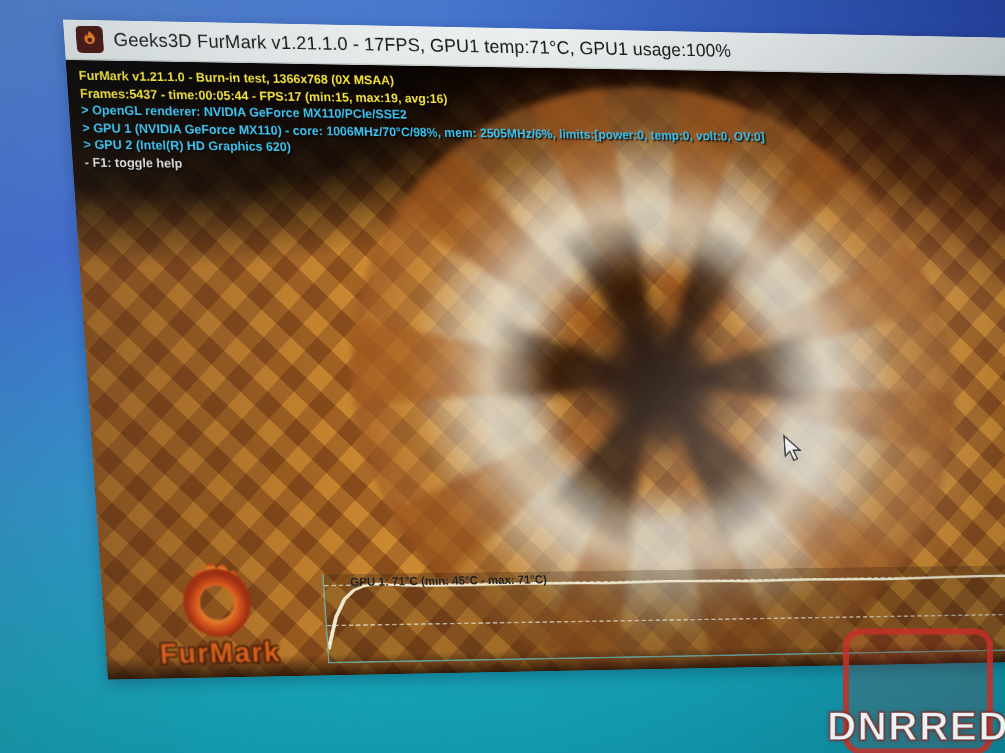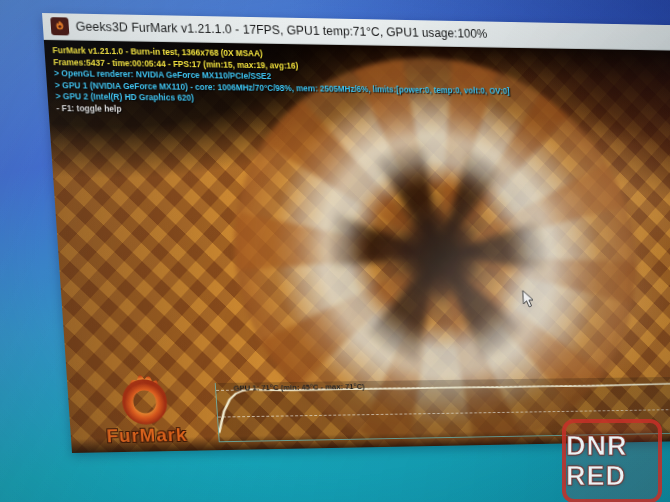--- a/index.html
+++ b/index.html
@@ -117,21 +117,21 @@
   .logo-text{font-size:19px;font-weight:bold;color:#e2641c;letter-spacing:1px;margin-top:-4px;
     text-shadow:1px 1px 0 #3a1606,-1px -1px 0 #3a1606,1px -1px 0 #3a1606,-1px 1px 0 #3a1606;
     filter:blur(.4px);}
   
   .cursor{position:absolute;left:482px;top:252px;z-index:7;}
   
   .watermark{
     position:absolute;left:562px;top:419px;width:92px;height:76px;z-index:50;
     border:4px solid rgba(198,48,40,.85);border-radius:12px;
     background:rgba(165,45,38,.18);
-    display:flex;flex-direction:column;align-items:flex-start;justify-content:center;
+    display:flex;flex-direction:row;align-items:flex-end;justify-content:center;
     line-height:30px;
   }
   .watermark div{
     font-size:27px;font-weight:900;color:#e9f3f5;letter-spacing:1px;
     -webkit-text-stroke:1px rgba(125,32,26,.65);
     text-shadow:0 0 3px rgba(120,25,20,.8);
   }
 </style>
 </head>
 <body>

